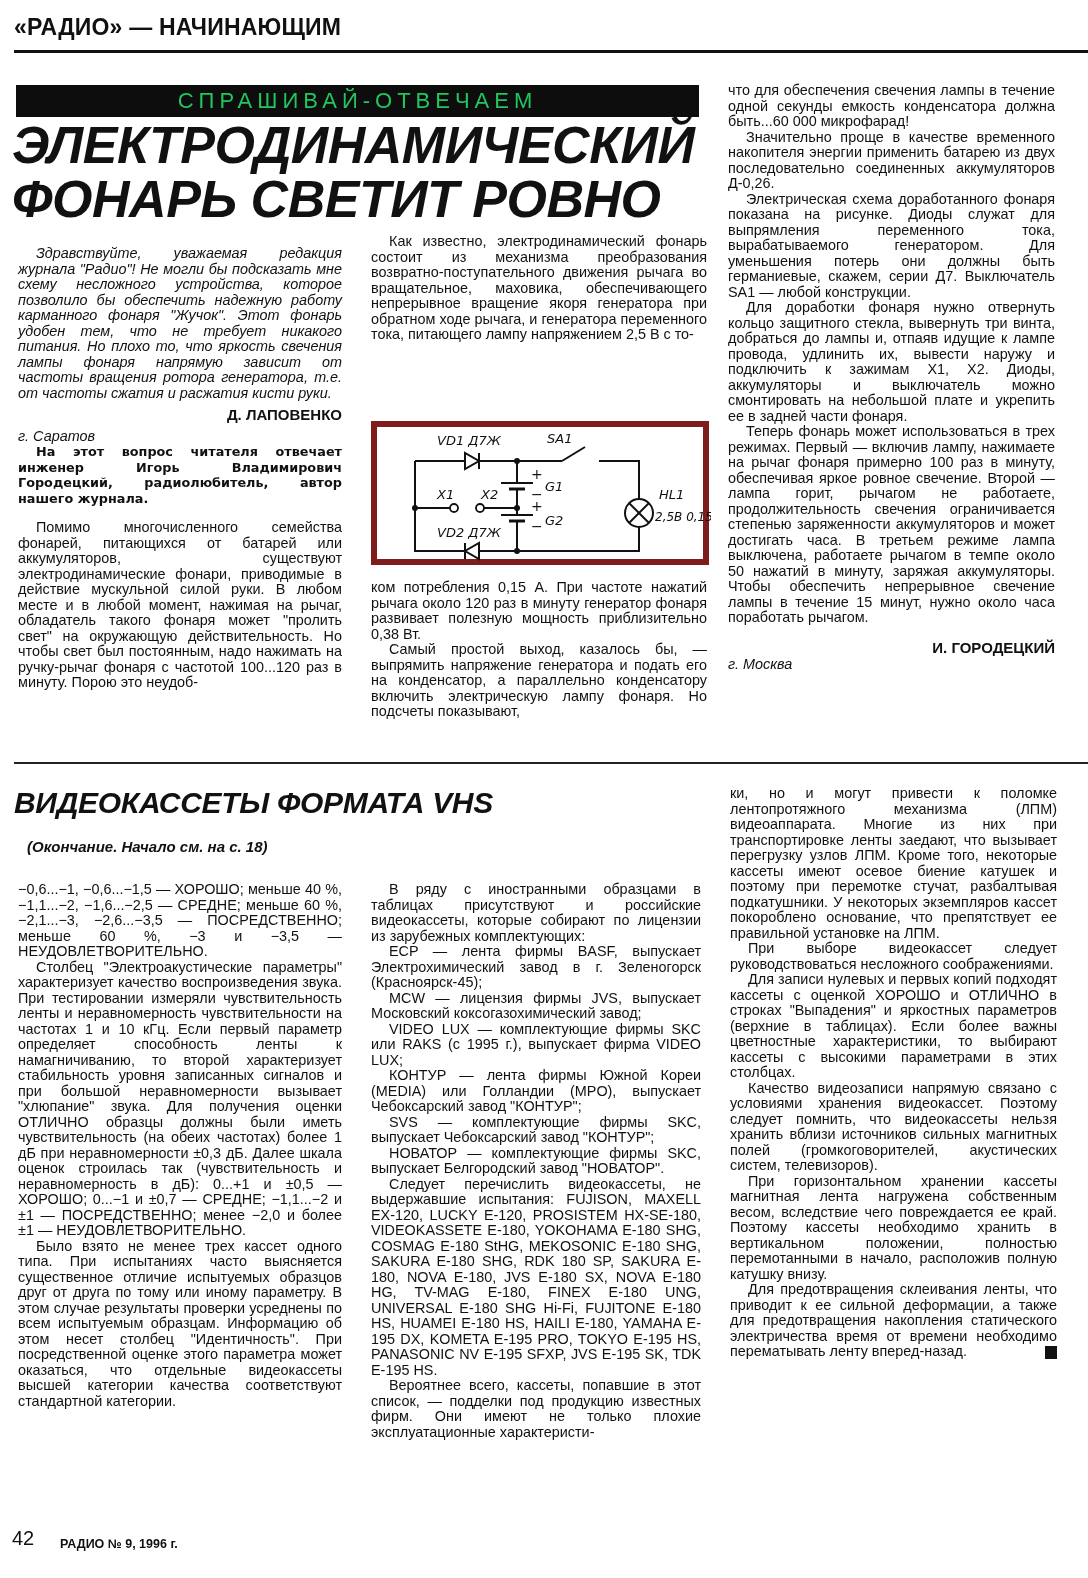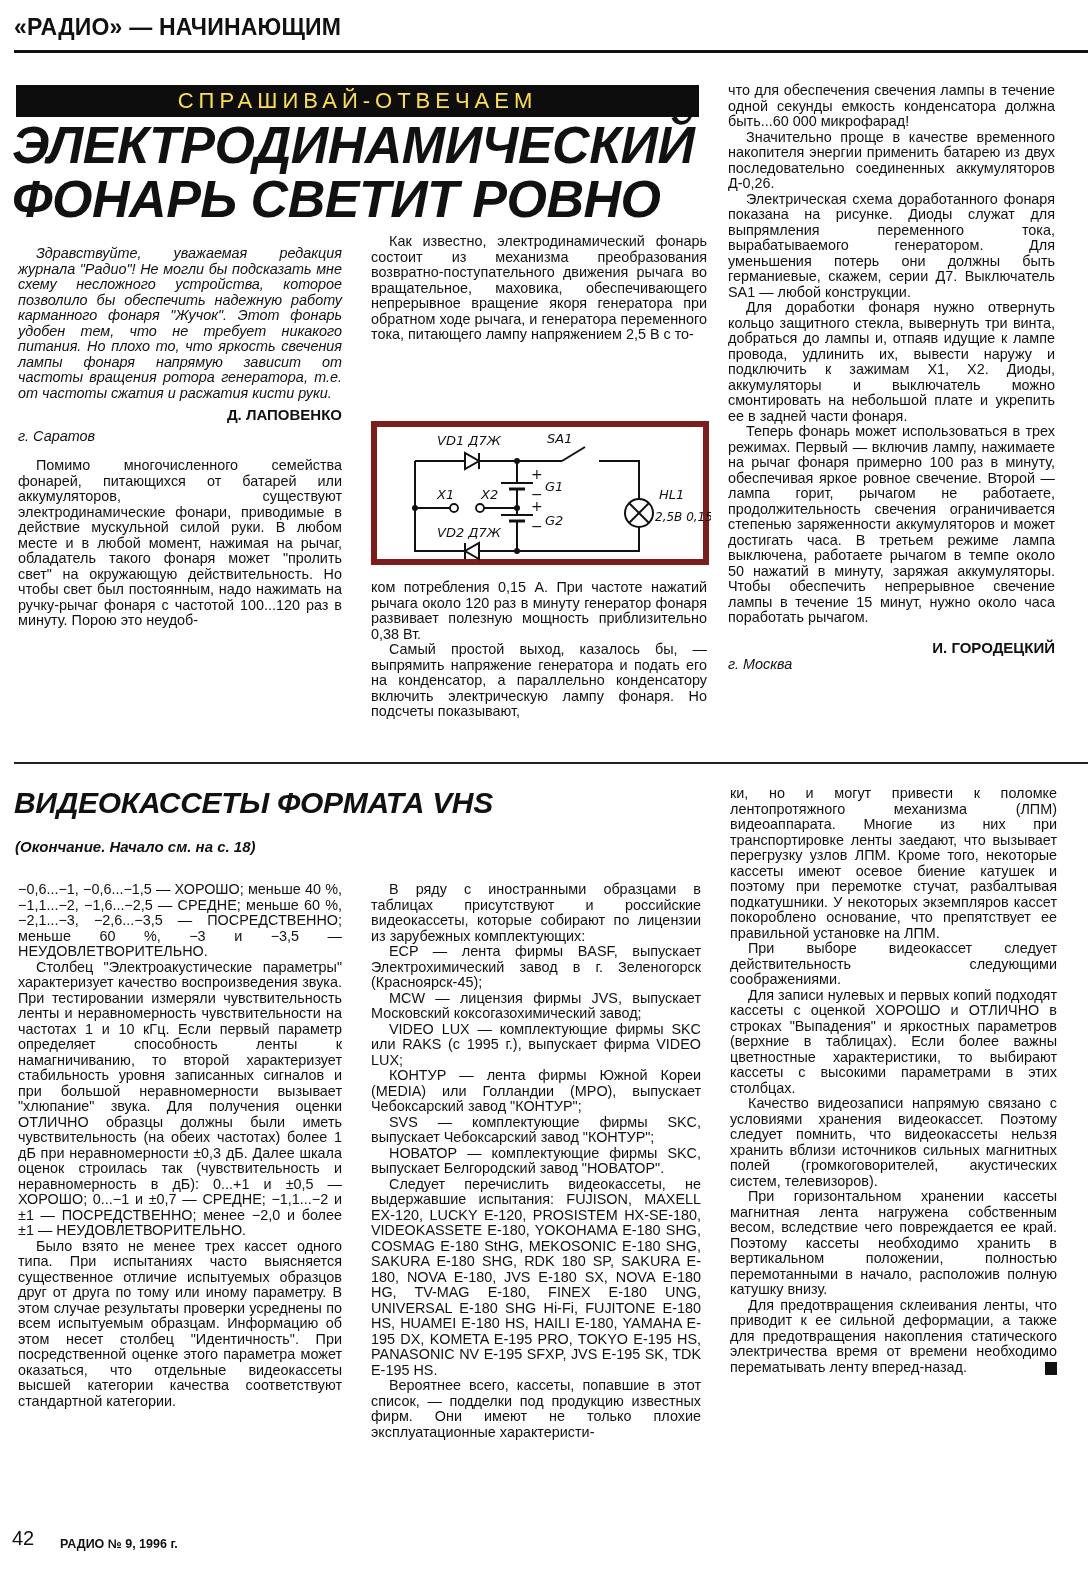--- a/index.html
+++ b/index.html
@@ -1,34 +1,34 @@
 <!DOCTYPE html>
 <html><head>
 <meta charset="utf-8">
 <style>
   html, body { margin: 0; padding: 0; background: #fff; }
   body { width: 1088px; height: 1578px; position: relative; overflow: hidden; color: #111;
          font-family: "Liberation Sans", sans-serif; }
   .abs { position: absolute; }
   .running-head { left: 14px; top: 14px; font-size: 23px; font-weight: bold; letter-spacing: 0.2px; }
   .rule-top { left: 14px; top: 50px; width: 1074px; height: 3px; background: #111; }
-  .rubric { left: 16px; top: 85px; width: 683px; height: 32px; background: #0d0d0d; color: #fde047;
+  .rubric { left: 16px; top: 85px; width: 683px; height: 32px; background: #0d0d0d; color: #22c55e;
             font-size: 22px; letter-spacing: 5px; text-align: center; line-height: 32px; }
   .headline { left: 12px; top: 118px; width: 700px; font-size: 52px; font-weight: bold; font-style: italic;
               line-height: 54px; letter-spacing: -0.5px; }
   .col { font-size: 14.4px; line-height: 15.5px; text-align: justify; }
   .col p { margin: 0; text-indent: 18px; }
   .col p.noind { text-indent: 0; }
   .letter { font-style: italic; }
   .sign { text-align: right; font-weight: bold; font-size: 15px; margin-top: 6px; }
   .city { font-style: italic; font-size: 14.4px; margin-top: 6px; }
   .intro { font-weight: bold; font-family: "DejaVu Sans", sans-serif; font-size: 12.8px; line-height: 15.5px; margin-top: 14px; }
   .mid-rule { left: 14px; top: 762px; width: 1074px; height: 2px; background: #222; }
   .headline2 { left: 14px; top: 786px; font-size: 30px; font-weight: bold; font-style: italic; letter-spacing: -0.3px; }
-  .subhead { left: 15px; top: 838px; font-size: 15px; font-weight: bold; font-style: italic; }
+  .subhead { left: 27px; top: 838px; font-size: 15px; font-weight: bold; font-style: italic; }
   .circuit { left: 371px; top: 421px; width: 338px; height: 144px; border: 6px solid #7f1d1d; box-sizing: border-box; }
   .footer-num { left: 12px; top: 1527px; font-size: 20px; font-weight: normal; }
   .footer-txt { left: 60px; top: 1537px; font-size: 12.5px; font-weight: bold; }
   .end-mark { display: inline-block; width: 12px; height: 13px; background: #111; float: right; margin-top: 2px; }
 </style>
 </head>
 <body>
 
 <div class="abs running-head">«РАДИО» — НАЧИНАЮЩИМ</div>
 <div class="abs rule-top"></div>
@@ -36,20 +36,21 @@
 <div class="abs rubric">СПРАШИВАЙ-ОТВЕЧАЕМ</div>
 <div class="abs headline">
   <div>ЭЛЕКТРОДИНАМИЧЕСКИЙ</div>
   <div>ФОНАРЬ СВЕТИТ РОВНО</div>
 </div>
 
 <div class="abs col" style="left:18px; top:234px; width:324px;margin-top:12px;">
   <p class="letter">Здравствуйте, уважаемая редакция журнала "Радио"! Не могли бы подсказать мне схему несложного устройства, которое позволило бы обеспечить надежную работу карманного фонаря "Жучок". Этот фонарь удобен тем, что не требует никакого питания. Но плохо то, что яркость свечения лампы фонаря напрямую зависит от частоты вращения ротора генератора, т.е. от частоты сжатия и расжатия кисти руки.</p>
   <div class="sign">Д. ЛАПОВЕНКО</div>
   <div class="city">г. Саратов</div>
+  <p class="intro">На этот вопрос читателя отвечает инженер Игорь Владимирович Городецкий, радиолюбитель, автор нашего журнала.</p>
   <p style="margin-top:14px;">Помимо многочисленного семейства фонарей, питающихся от батарей или аккумуляторов, существуют электродинамические фонари, приводимые в действие мускульной силой руки. В любом месте и в любой момент, нажимая на рычаг, обладатель такого фонаря может "пролить свет" на окружающую действительность. Но чтобы свет был постоянным, надо нажимать на ручку-рычаг фонаря с частотой 100...120 раз в минуту. Порою это неудоб-</p>
 </div>
 
 <div class="abs col" style="left:371px; top:234px; width:336px;">
   <p>Как известно, электродинамический фонарь состоит из механизма преобразования возвратно-поступательного движения рычага во вращательное, маховика, обеспечивающего непрерывное вращение якоря генератора при обратном ходе рычага, и генератора переменного тока, питающего лампу напряжением 2,5 В с то-</p>
 </div>
 
 <div class="abs circuit">
   <svg width="334" height="140" viewBox="0 0 334 140" style="position:absolute;left:0;top:0;font-family:'DejaVu Sans',sans-serif;font-style:italic;font-size:13px;">
     <g stroke="#111" stroke-width="2" fill="none">
@@ -154,21 +155,21 @@
   <p>VIDEO LUX — комплектующие фирмы SKC или RAKS (с 1995 г.), выпускает фирма VIDEO LUX;</p>
   <p>КОНТУР — лента фирмы Южной Кореи (MEDIA) или Голландии (MPO), выпускает Чебоксарский завод "КОНТУР";</p>
   <p>SVS — комплектующие фирмы SKC, выпускает Чебоксарский завод "КОНТУР";</p>
   <p>НОВАТОР — комплектующие фирмы SKC, выпускает Белгородский завод "НОВАТОР".</p>
   <p>Следует перечислить видеокассеты, не выдержавшие испытания: FUJISON, MAXELL EX-120, LUCKY E-120, PROSISTEM HX-SE-180, VIDEOKASSETE E-180, YOKOHAMA E-180 SHG, COSMAG E-180 StHG, MEKOSONIC E-180 SHG, SAKURA E-180 SHG, RDK 180 SP, SAKURA E-180, NOVA E-180, JVS E-180 SX, NOVA E-180 HG, TV-MAG E-180, FINEX E-180 UNG, UNIVERSAL E-180 SHG Hi-Fi, FUJITONE E-180 HS, HUAMEI E-180 HS, HAILI E-180, YAMAHA E-195 DX, KOMETA E-195 PRO, TOKYO E-195 HS, PANASONIC NV E-195 SFXP, JVS E-195 SK, TDK E-195 HS.</p>
   <p>Вероятнее всего, кассеты, попавшие в этот список, — подделки под продукцию известных фирм. Они имеют не только плохие эксплуатационные характеристи-</p>
 </div>
 
 <div class="abs col" style="left:730px; top:786px; width:327px;">
   <p class="noind">ки, но и могут привести к поломке лентопротяжного механизма (ЛПМ) видеоаппарата. Многие из них при транспортировке ленты заедают, что вызывает перегрузку узлов ЛПМ. Кроме того, некоторые кассеты имеют осевое биение катушек и поэтому при перемотке стучат, разбалтывая подкатушники. У некоторых экземпляров кассет покороблено основание, что препятствует ее правильной установке на ЛПМ.</p>
-  <p>При выборе видеокассет следует действительность следующими соображениями.</p>
+  <p>При выборе видеокассет следует руководствоваться несложного соображениями.</p>
   <p>Для записи нулевых и первых копий подходят кассеты с оценкой ХОРОШО и ОТЛИЧНО в строках "Выпадения" и яркостных параметров (верхние в таблицах). Если более важны цветностные характеристики, то выбирают кассеты с высокими параметрами в этих столбцах.</p>
   <p>Качество видеозаписи напрямую связано с условиями хранения видеокассет. Поэтому следует помнить, что видеокассеты нельзя хранить вблизи источников сильных магнитных полей (громкоговорителей, акустических систем, телевизоров).</p>
   <p>При горизонтальном хранении кассеты магнитная лента нагружена собственным весом, вследствие чего повреждается ее край. Поэтому кассеты необходимо хранить в вертикальном положении, полностью перемотанными в начало, расположив полную катушку внизу.</p>
   <p><span>Для предотвращения склеивания ленты, что приводит к ее сильной деформации, а также для предотвращения накопления статического электричества время от времени необходимо перематывать ленту вперед-назад.</span><span class="end-mark"></span></p>
 </div>
 
 <div class="abs footer-num">42</div>
 <div class="abs footer-txt">РАДИО № 9, 1996 г.</div>
 
 </body></html>

